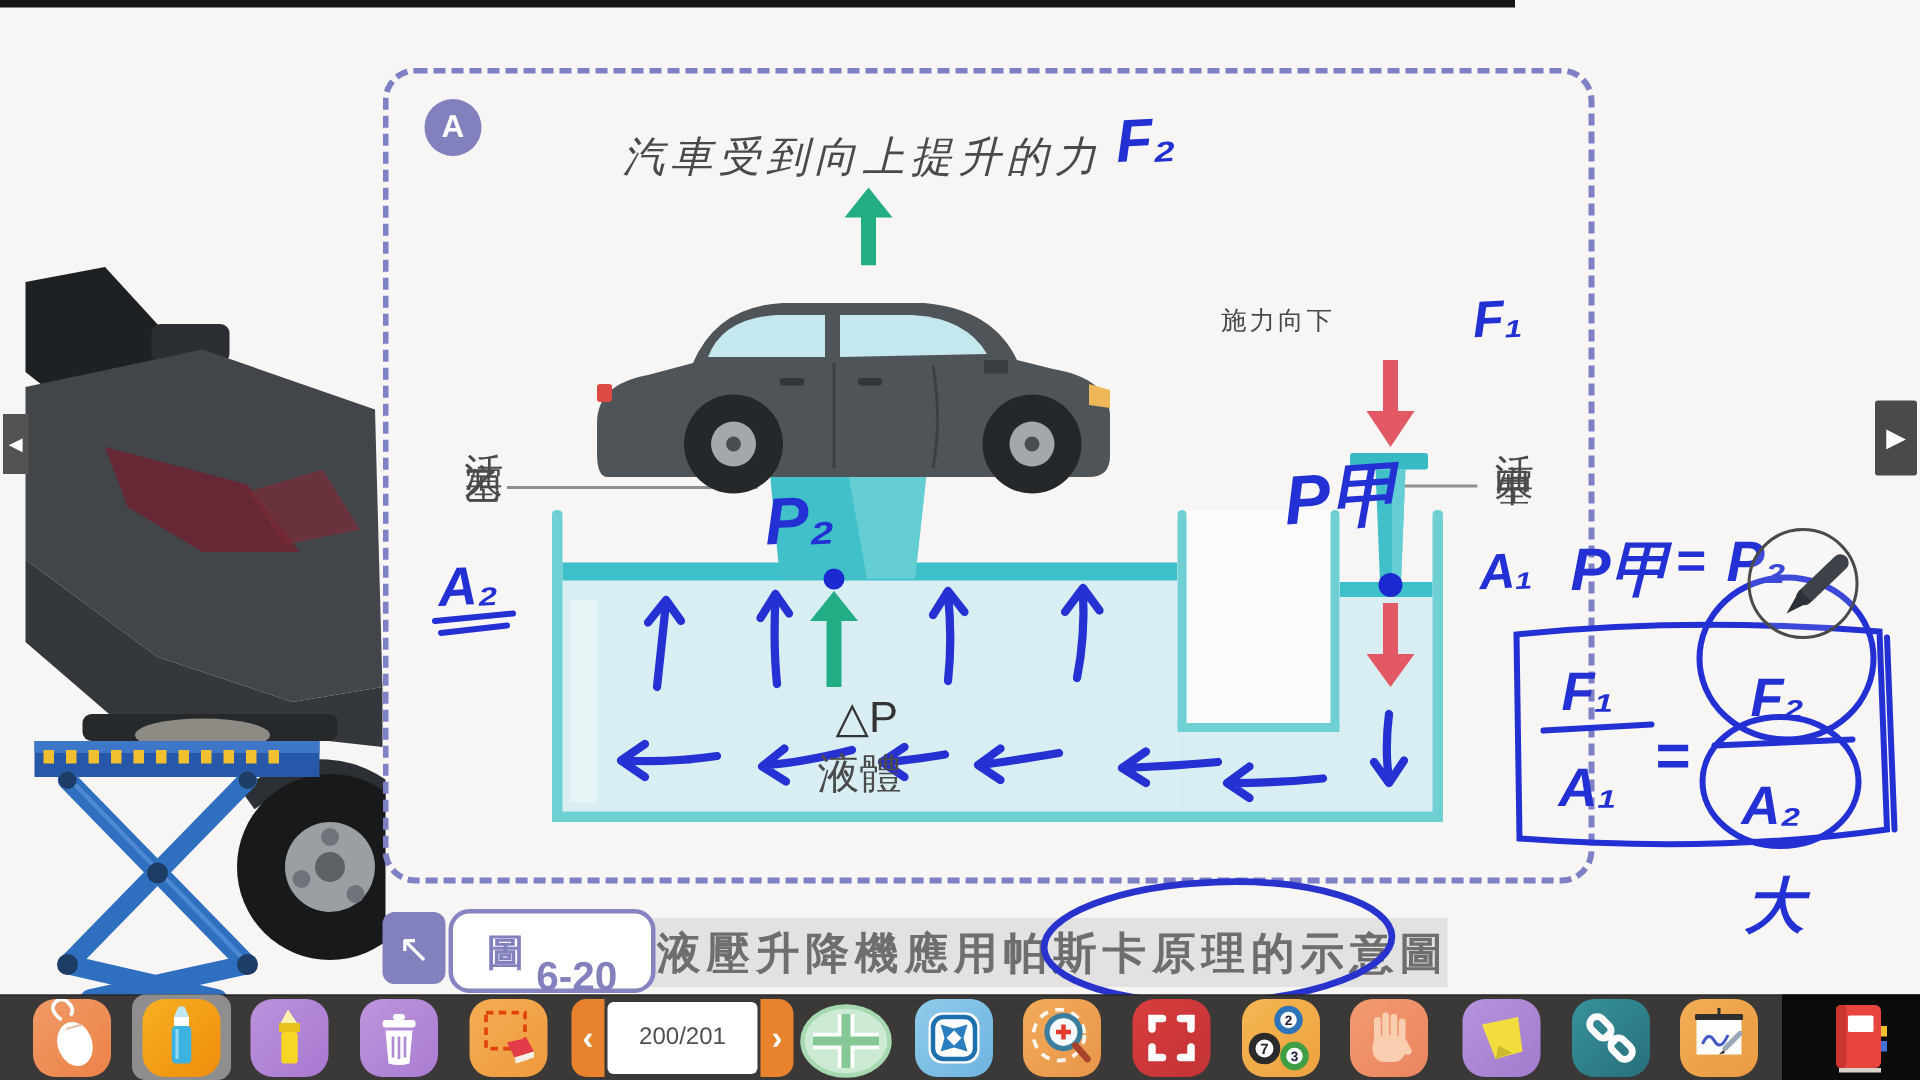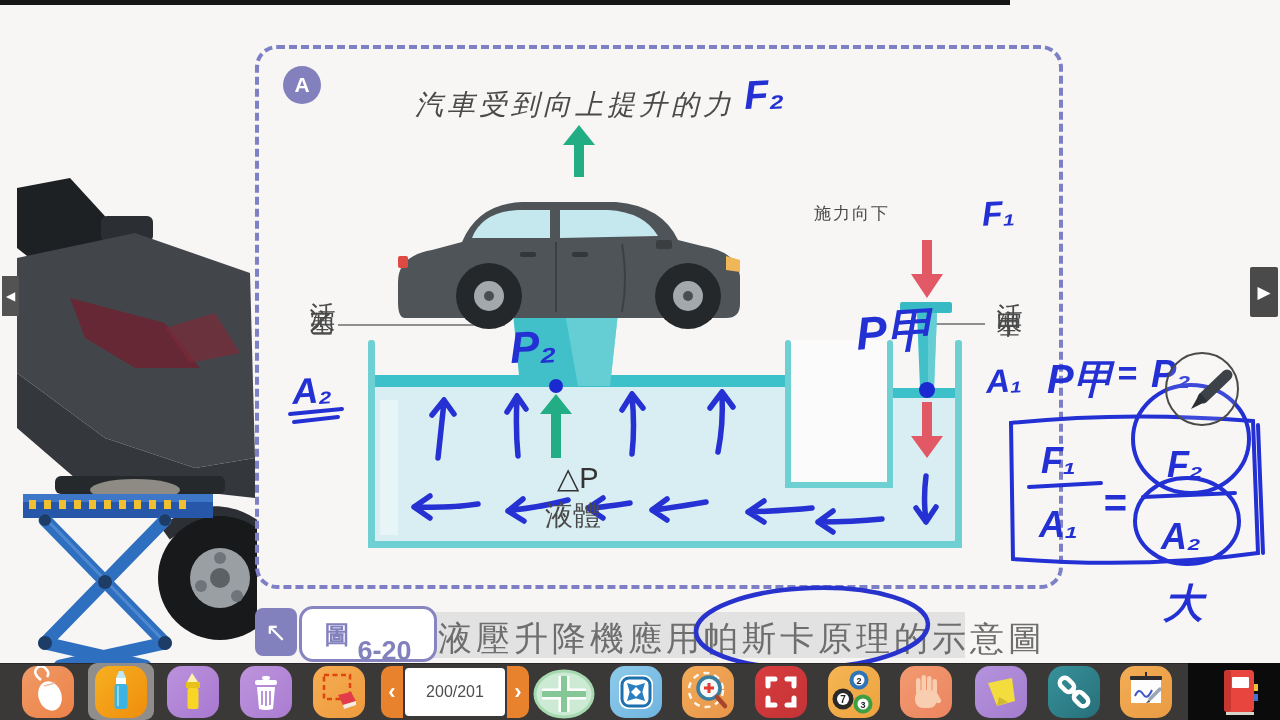--- a/index.html
+++ b/index.html
@@ -23,21 +23,21 @@
     display:flex;align-items:center;justify-content:center;font-size:12px;}
   .navR{left:1250px;top:267px;width:28px;height:50px;background:#4a4a4a;color:#fff;
     display:flex;align-items:center;justify-content:center;font-size:17px;border-radius:2px;}
   
   .capArrow{left:255px;top:608px;width:42px;height:48px;background:#8381bd;color:#fff;
     border-radius:8px;display:flex;align-items:center;justify-content:center;font-size:26px;}
   .capPill{left:299px;top:606px;width:132px;height:50px;background:#fff;
     border:3px solid #8784c2;border-radius:14px;display:flex;align-items:center;
     justify-content:center;gap:8px;color:#8381bd;font-weight:700;}
   .capStrip{left:391px;top:612px;width:574px;height:46px;background:#e2e2e2;}
-  .capText{left:438px;top:616px;font-size:34px;letter-spacing:4px;color:#6e6e6e;}
+  .capText{left:438px;top:616px;font-size:29px;letter-spacing:4px;color:#6e6e6e;font-weight:bold;}
   
   .toolbar{left:0;top:663px;width:1280px;height:57px;background:#3b3838;border-top:1px solid #2a2828;}
   .tbBlack{left:1188px;top:663px;width:92px;height:57px;background:#0b0b0b;}
   .icon{position:absolute;top:666px;width:52px;height:52px;border-radius:15px;
     display:flex;align-items:center;justify-content:center;}
   .icon svg{width:52px;height:52px;}
   .sel{left:88px;top:663px;width:66px;height:57px;background:#8f8d8d;border-radius:9px;}
   .pager{left:381px;top:666px;width:148px;height:52px;display:flex;}
   .chev{width:22px;background:#e8822c;color:#fff;display:flex;align-items:center;
     justify-content:center;font-size:22px;font-weight:700;}

